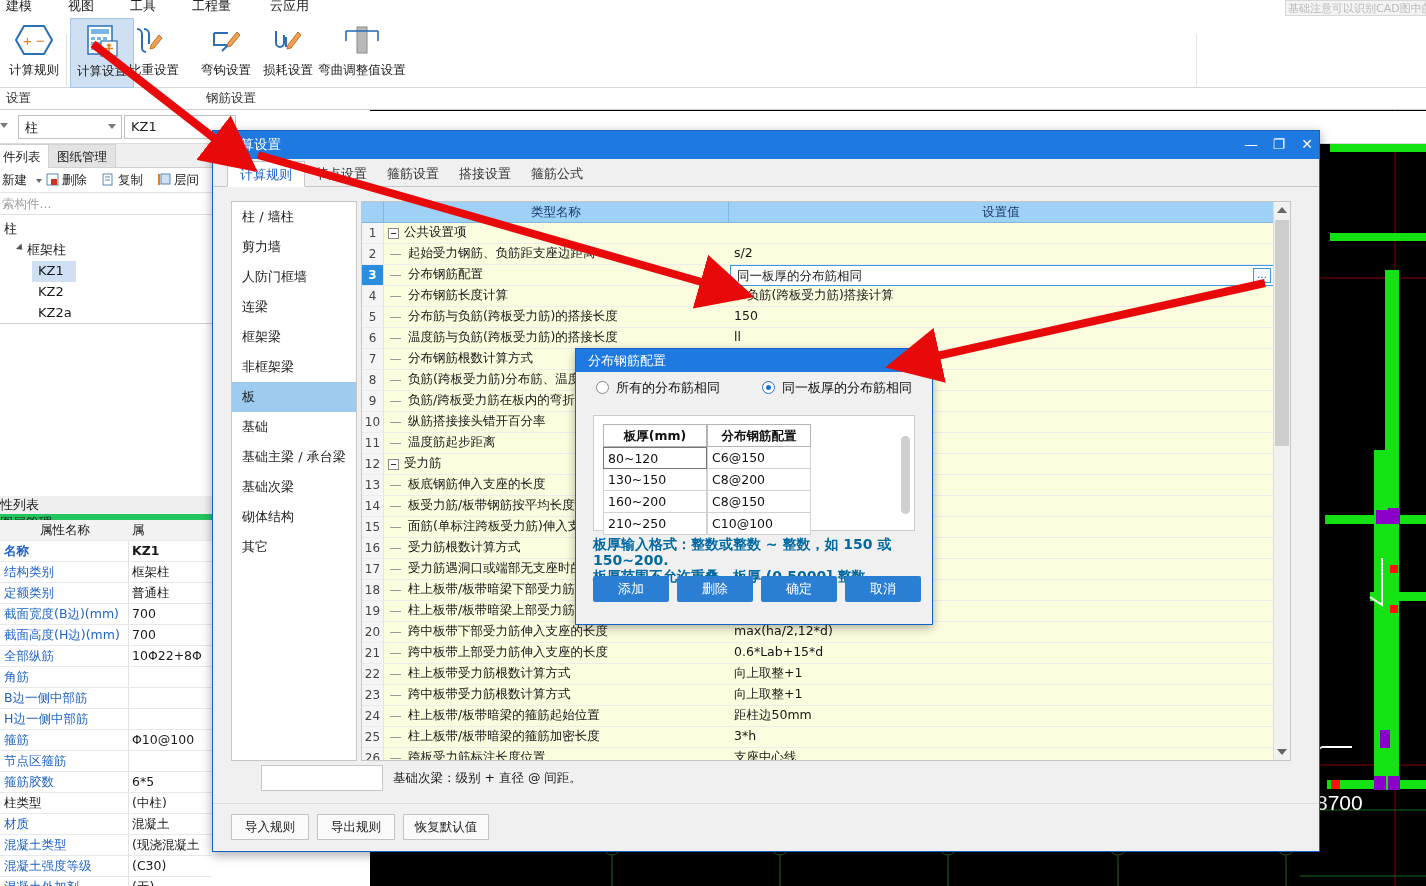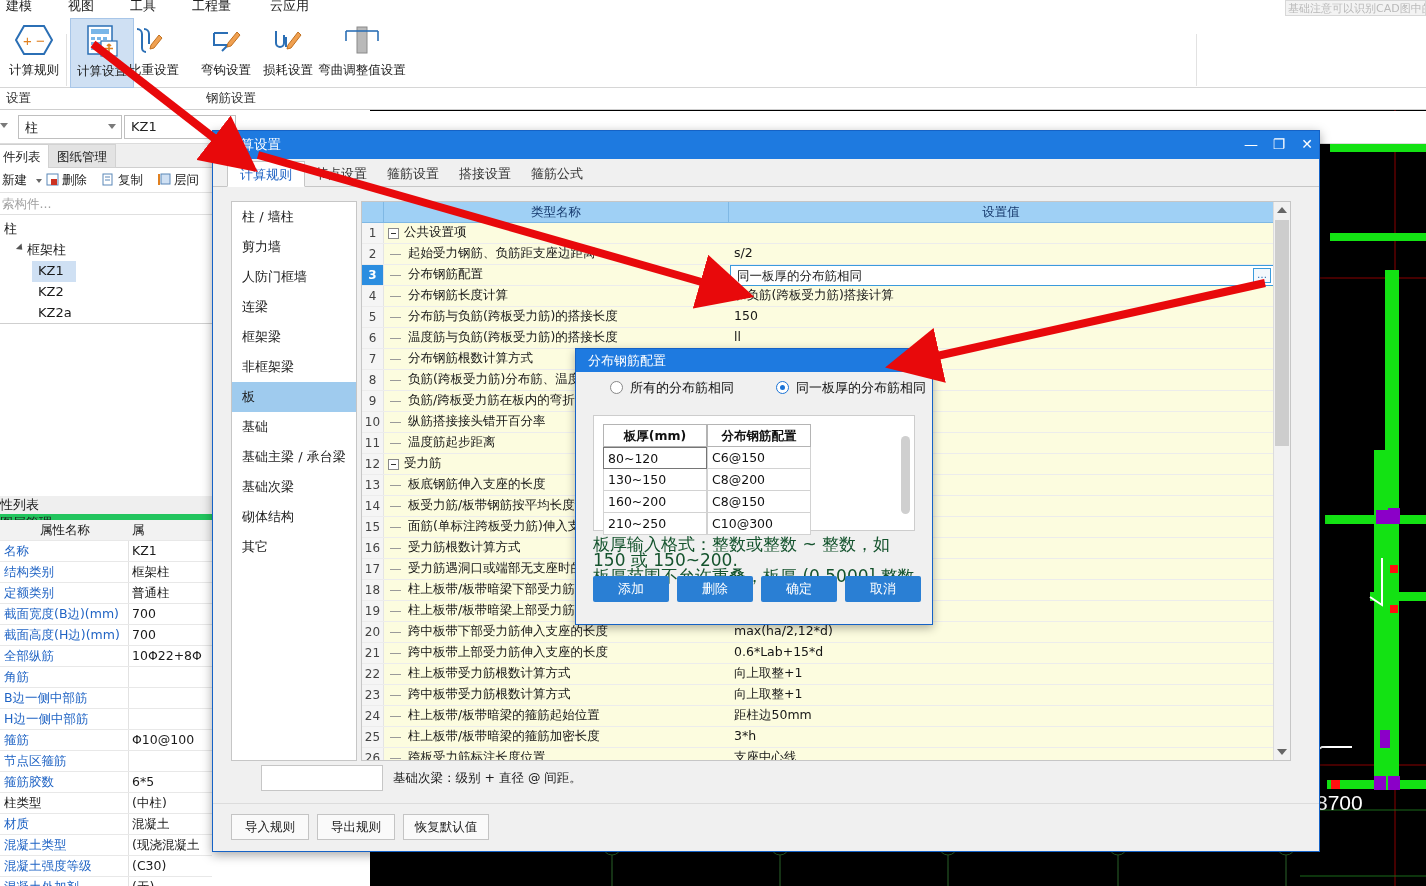--- a/index.html
+++ b/index.html
@@ -99,35 +99,35 @@
   #hintrow .hint{ position:absolute; left:162px; top:5px; font-size:12.5px; color:#1a1a1a;}
   #dlgfoot{ position:absolute; left:0; top:616px; width:1106px; height:48px; border-top:1px solid #dcdcdc;}
   #dlgfoot .fb{ position:absolute; top:10px; height:26px; border:1px solid #c4c4c4; background:#fafafa;
                 font-size:12.5px; text-align:center; line-height:24px; color:#222;}
   
   #inner{ position:absolute; left:575px; top:348px; width:358px; height:277px; background:#f0f0f0;
           border:1px solid #1562c6; box-shadow:0 3px 9px rgba(0,0,0,.3);}
   #inner-title{ position:absolute; left:0; top:0; width:356px; height:23px; background:#1e7ae0;}
   #inner-title .t{ position:absolute; left:12px; top:3px; color:#fff; font-size:13px;}
   #inner-title .pin{ position:absolute; right:12px; top:2px; color:#fff; font-size:12px;}
-  #radios{ position:absolute; left:0; top:30px; width:356px; height:28px;margin-left:14px;}
+  #radios{ position:absolute; left:0; top:30px; width:356px; height:28px;}
   .radio{ position:absolute; top:0;}
   .radio .dot{ position:absolute; left:0; top:2px; width:13px; height:13px; border-radius:50%; border:1px solid #888; background:#fff;}
   .radio .dot.on{ border-color:#1a73d6; }
   .radio .dot.on:after{ content:""; position:absolute; left:3px; top:3px; width:5px;height:5px;border-radius:50%;background:#1a73d6;}
   .radio .lb{ position:absolute; left:20px; top:0; font-size:13px; white-space:nowrap; color:#111;}
   #innerbox{ position:absolute; left:17px; top:66px; width:322px; height:116px; background:#fff; border:1px solid #cdcdcd;}
   #itbl{ position:absolute; left:9px; top:8px; width:280px; }
   #itbl .ih{ position:absolute; top:0; height:23px; line-height:22px; font-size:12.5px; font-weight:bold; text-align:center;
              border:1px solid #b4b4b4; background:#fff; color:#111;}
   #itbl .ir{ position:absolute; height:22px; line-height:21px; font-size:12.5px; padding-left:4px; color:#111;
              border:1px solid #d2d2d2; border-top:none; background:#fff;}
   #itbl .ir.selcell{ border:1px solid #767676; }
   #innerbox .isb{ position:absolute; right:4px; top:20px; width:9px; height:78px; border-radius:5px; background:#cfcfcf;}
-  #innerhint{ position:absolute; left:17px; top:187px; width:330px; font-size:17px; color:#14532d; line-height:16px; font-weight:normal;}
+  #innerhint{ position:absolute; left:17px; top:187px; width:330px; font-size:14px; color:#0369a1; line-height:16px; font-weight:bold;}
   #innerbtns{ position:absolute; left:0; top:227px; width:356px; height:34px;}
   #innerbtns .ib{ position:absolute; top:0; width:76px; height:26px; background:#2a7fd4; color:#fff;
                   font-size:13px; text-align:center; line-height:25px; border-radius:2px;}
   
   #arrows{ position:absolute; left:0; top:0; width:1426px; height:886px; pointer-events:none;}
 </style>
 </head>
 <body>
 
 <div id="cadtop"></div>
@@ -350,21 +350,21 @@
     <div class="tb ina" style="left:48px;">图层管理</div>
   </div>
 
   <div id="proptable">
     <div class="vsep"></div>
     <div class="prow hdr" style="top:0;">
       <span class="pn" style="left:40px;">属性名称</span>
       <span class="pv">属</span>
     </div>
     <div id="proprows">
-        <div class="prow" style="top: 21px;">
+        <div class="prow" style="top: 21px; font-weight: bold;">
           <span class="pn blue">名称</span>
           <span class="pv">KZ1</span>
         </div>
         <div class="prow" style="top: 42px;">
           <span class="pn blue">结构类别</span>
           <span class="pv">框架柱</span>
         </div>
         <div class="prow" style="top: 63px;">
           <span class="pn blue">定额类别</span>
           <span class="pv">普通柱</span>
@@ -657,21 +657,21 @@
       <div class="ih" style="left:0;width:104px;">板厚(mm)</div>
       <div class="ih" style="left:104px;width:104px;">分布钢筋配置</div>
       <div id="itblrows">
           <div class="ir selcell" style="left: 0px; top: 23px; width: 104px;">80~120</div>
           <div class="ir" style="left: 104px; top: 23px; width: 104px;">C6@150</div>
           <div class="ir" style="left: 0px; top: 45px; width: 104px;">130~150</div>
           <div class="ir" style="left: 104px; top: 45px; width: 104px;">C8@200</div>
           <div class="ir" style="left: 0px; top: 67px; width: 104px;">160~200</div>
           <div class="ir" style="left: 104px; top: 67px; width: 104px;">C8@150</div>
           <div class="ir" style="left: 0px; top: 89px; width: 104px;">210~250</div>
-          <div class="ir" style="left: 104px; top: 89px; width: 104px;">C10@300</div>
+          <div class="ir" style="left: 104px; top: 89px; width: 104px;">C10@100</div>
         </div>
     </div>
     <div class="isb"></div>
   </div>
 
   <div id="innerhint">
     <div>板厚输入格式：整数或整数 ~ 整数，如 150 或 150~200.</div>
     <div>板厚范围不允许重叠，板厚 (0,5000] 整数</div>
   </div>
 

